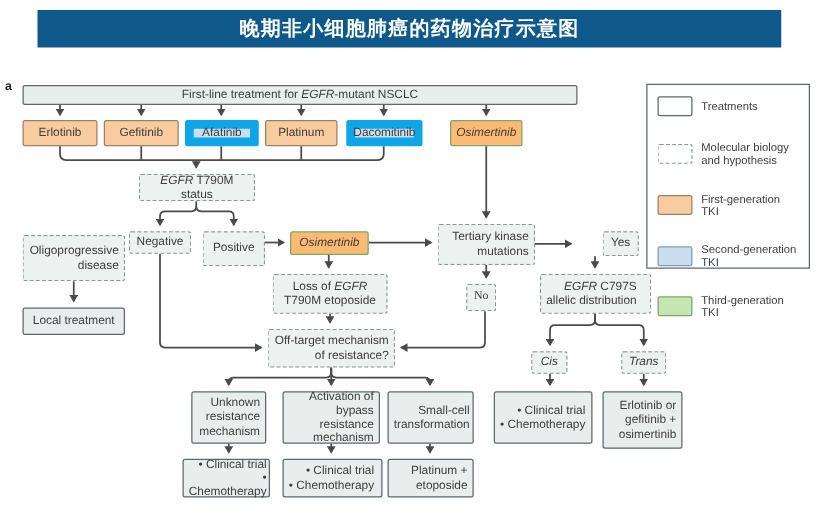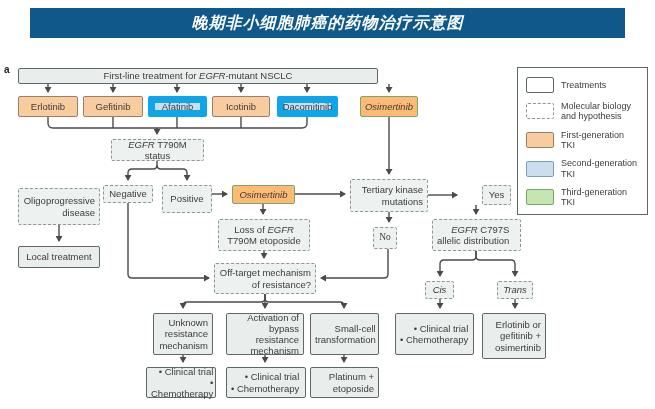--- a/index.html
+++ b/index.html
@@ -1,36 +1,36 @@
 <!DOCTYPE html>
 <html><head>
 <meta charset="utf-8">
 <style>
   html,body{margin:0;padding:0;background:#fff;}
   #stage{position:relative;width:655px;height:409px;background:#fff;
          font-family:"Liberation Sans",sans-serif;overflow:hidden;}
   #titlebar{position:absolute;left:30px;top:8px;width:595px;height:30px;
             display:flex;align-items:center;justify-content:center;
-            color:#fff;font-size:16px;font-weight:bold;letter-spacing:1px;font-style:italic;}
+            color:#fff;font-size:16px;font-weight:bold;letter-spacing:1px;}
   #panel-a{position:absolute;left:4px;top:64px;font-size:10px;font-weight:bold;color:#222;}
   svg.connectors{position:absolute;left:0;top:0;pointer-events:none;}
   .box{position:absolute;box-sizing:border-box;z-index:2;
        font-size:9.5px;line-height:1.18;color:#3c3c3c;
        display:flex;align-items:center;justify-content:center;
        text-align:center;padding:2px 4px;border-radius:2px;}
   .solid{background:#e9eeed;border:1px solid #5d686a;}
   .dashed{background:#edf1f0;border:1px dashed #8b9698;}
   .orange{background:#f9cca0;border:1px solid #9c8064;}
   .blue{background:#c9dff0;border:7px solid #0ea5e9;}
   .green{background:#fdba74;border:1px solid #79a86a;font-style:italic;}
   .left{justify-content:flex-start;text-align:right;}
   .it{font-style:italic;}
   #legend{position:absolute;left:517px;top:67px;width:131px;height:148px;
           background:#fff;border:1px solid #5d686a;box-sizing:border-box;
-          display:flex;flex-direction:column;gap:8px;padding:9px 8px;z-index:2;}
+          display:flex;flex-direction:column;gap:20px;padding:9px 8px;z-index:2;}
   .lg-row{display:flex;align-items:center;gap:7px;}
   .lg-swatch{width:28px;height:16px;flex:0 0 28px;box-sizing:border-box;border-radius:2px;}
   .lg-solid{background:#fff;border:1px solid #5d686a;}
   .lg-dashed{background:#fff;border:1px dashed #8b9698;}
   .lg-orange{background:#f9cca0;border:1px solid #9c8064;}
   .lg-blue{background:#c9dff0;border:1px solid #7e9db8;}
   .lg-green{background:#c5e6b3;border:1px solid #79a86a;}
   .lg-label{font-size:9px;line-height:1.15;color:#3c3c3c;}
 </style>
 </head>
@@ -98,28 +98,28 @@
       <path d="M476,251 V256 Q476,260 472,260 H444 Q440,260 440,264 V276" marker-end="url(#ah)"></path>
       <path d="M476,251 V256 Q476,260 480,260 H511 Q515,260 515,264 V276" marker-end="url(#ah)"></path>
 
       <path d="M440,299 V308" marker-end="url(#ah)"></path>
       <path d="M515,299 V308" marker-end="url(#ah)"></path>
 
       <path d="M59,225 V241" marker-end="url(#ah)"></path>
     </g>
   </svg>
 
-  <div class="box solid" style="left:18px;top:68px;width:360px;height:16px;">
+  <div class="box solid" style="left:18px;top:68px;width:444px;height:16px;">
     <span><span>First-line treatment for </span><span class="it">EGFR</span><span>-mutant NSCLC</span></span>
   </div>
 
   <div class="box orange" style="left:18px;top:96px;width:60px;height:21px;">Erlotinib</div>
   <div class="box orange" style="left:83px;top:96px;width:60px;height:21px;">Gefitinib</div>
   <div class="box blue" style="left:148px;top:96px;width:59px;height:21px;">Afatinib</div>
-  <div class="box orange" style="left:212px;top:96px;width:58px;height:21px;">Icotinib</div>
+  <div class="box orange" style="left:212px;top:96px;width:58px;height:21px;">Platinum</div>
   <div class="box blue" style="left:277px;top:96px;width:61px;height:21px;">Dacomitinib</div>
   <div class="box green" style="left:360px;top:96px;width:58px;height:21px;">Osimertinib</div>
 
   <div class="box dashed" style="left:111px;top:139px;width:93px;height:22px;">
     <span><span class="it">EGFR</span><span> T790M status</span></span>
   </div>
 
   <div class="box dashed" style="left:103px;top:185px;width:50px;height:18px;">Negative</div>
   <div class="box dashed" style="left:162px;top:185px;width:50px;height:28px;">Positive</div>
 

